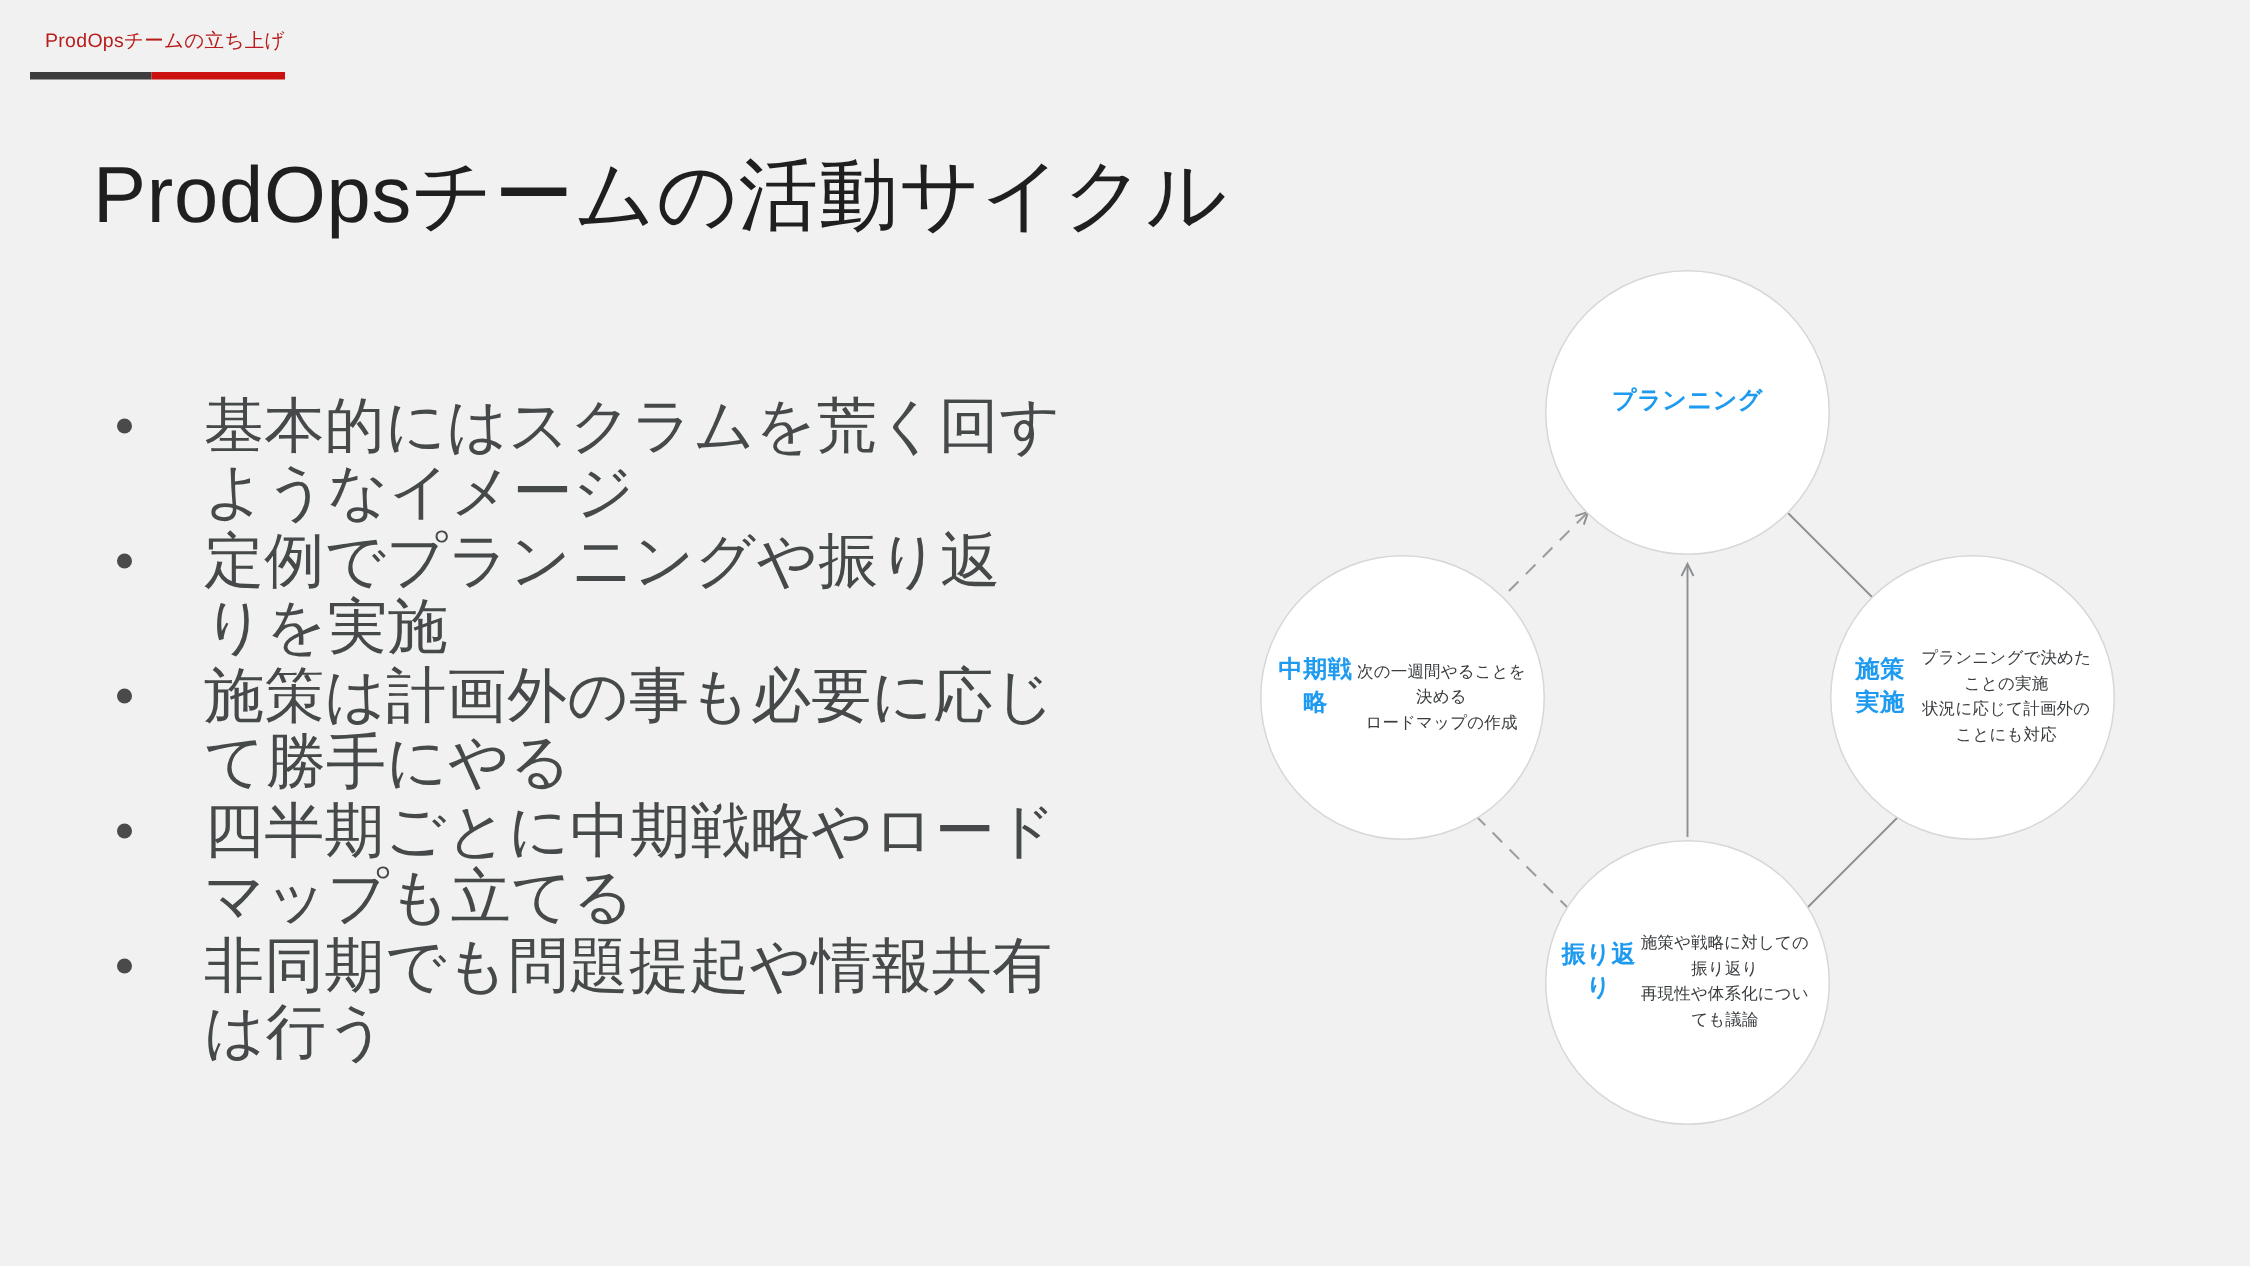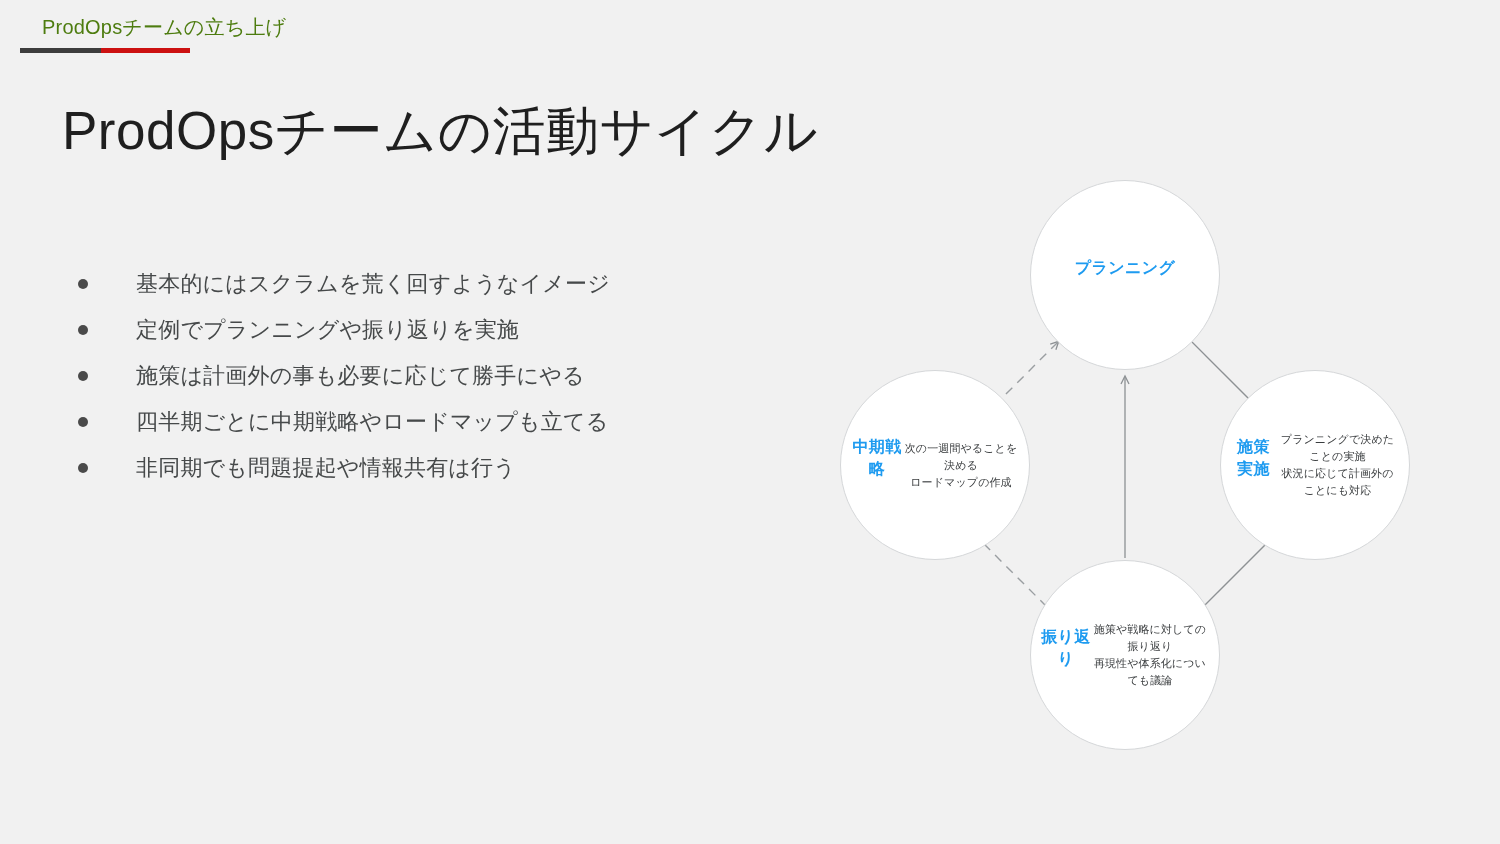--- a/index.html
+++ b/index.html
@@ -14,26 +14,25 @@
     background: #f1f1f1;
     overflow: hidden;
     font-family: "Liberation Sans", "DejaVu Sans", sans-serif;
   }
 
   
   .header-label {
     position: absolute;
     left: 30px;
     top: 14px;
-    font-size: 20px;
+    font-size: 13px;
     line-height: 26px;
-    color: #4d7c0f;
+    color: #b91c1c;
     letter-spacing: 0.2px;
     white-space: nowrap;
-    margin-left: 12px;
   }
   .header-rule {
     position: absolute;
     left: 20px;
     top: 48px;
     width: 170px;
     height: 5px;
     display: flex;
   }
   .header-rule .seg-dark {
@@ -76,21 +75,21 @@
     flex: 0 0 auto;
     width: 10px;
     height: 10px;
     border-radius: 50%;
     background: #4a4a4a;
     margin-top: 17px;
     margin-right: 48px;
   }
   .bullet-text {
     flex: 1 1 auto;
-    font-size: 22px;
+    font-size: 40px;
     line-height: 44px;
     color: #46494a;
     letter-spacing: 0.2px;
   }
 
   
   .diagram {
     position: absolute;
     left: 840px;
     top: 180px;

